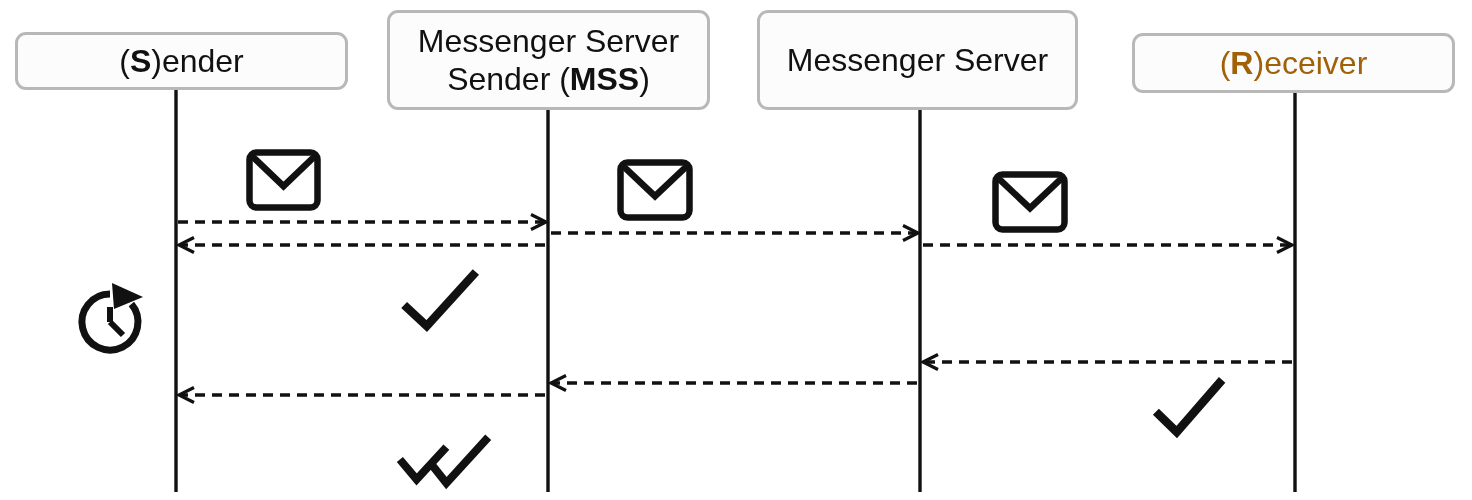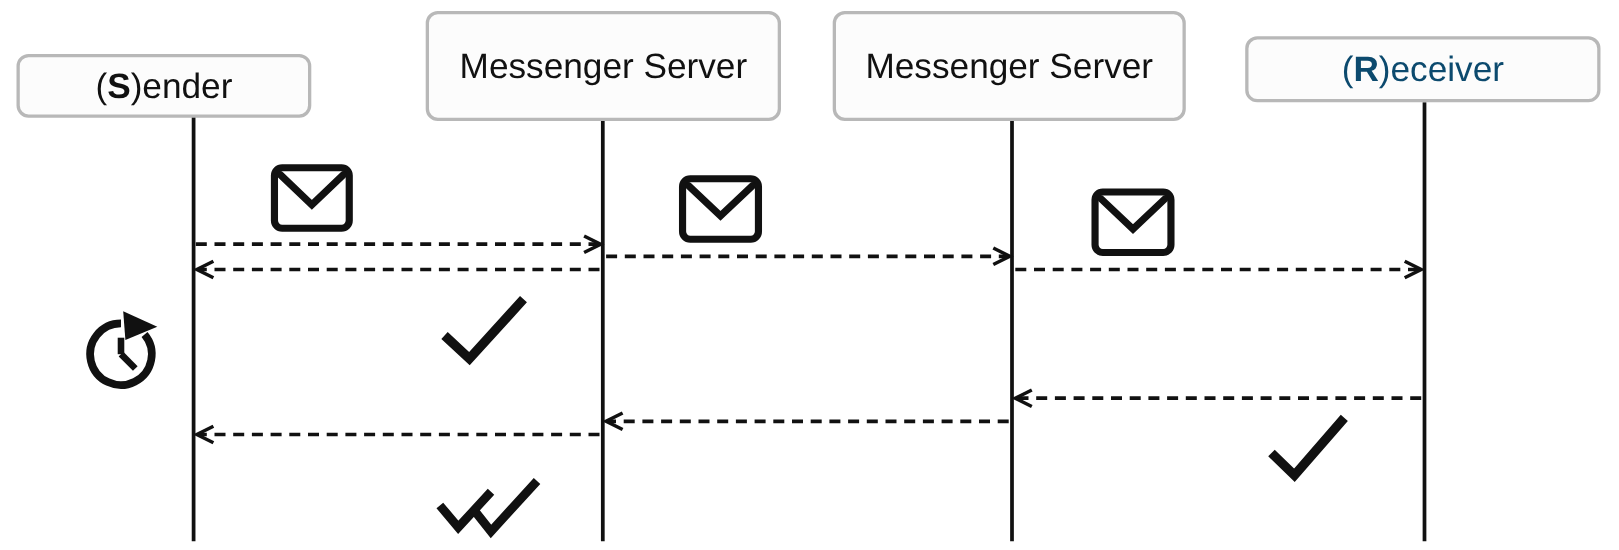--- a/index.html
+++ b/index.html
@@ -76,26 +76,27 @@
         <path d="M 31.62 31 L 48.36 52.08 L 90.21 6.2" fill="none" stroke="#111111" stroke-width="8"></path>
       </g>
       <g transform="translate(76,281)">
         <path d="M 34 13 A 28 28 0 1 0 55.4 23" fill="none" stroke="#111111" stroke-width="7"></path>
         <polygon points="36,2 67,16 38,28" fill="#111111"></polygon>
         <path d="M 34 41 L 34 26" stroke="#111111" stroke-width="6"></path>
         <path d="M 34 41 L 47 54" stroke="#111111" stroke-width="6"></path>
       </g>
     </svg>
   <div id="boxes-layer">
-      <div class="actor-box" style="left: 15px; top: 32px; width: 268px; height: 58px; border-color: rgb(184, 184, 184); background: rgb(252, 252, 252); color: rgb(17, 17, 17); margin-top: 17px;">
+      <div class="actor-box" style="left: 15px; top: 32px; width: 333px; height: 58px; border-color: rgb(184, 184, 184); background: rgb(252, 252, 252); color: rgb(17, 17, 17);">
         <span>(<b>S</b>)ender</span>
       </div>
       <div class="actor-box" style="left: 387px; top: 10px; width: 323px; height: 100px; border-color: rgb(184, 184, 184); background: rgb(252, 252, 252); color: rgb(17, 17, 17);">
         <span>Messenger Server</span>
+        <span>Sender (<b>MSS</b>)</span>
       </div>
       <div class="actor-box" style="left: 757px; top: 10px; width: 321px; height: 100px; border-color: rgb(184, 184, 184); background: rgb(252, 252, 252); color: rgb(17, 17, 17);">
         <span>Messenger Server</span>
       </div>
-      <div class="actor-box" style="left: 1132px; top: 33px; width: 323px; height: 60px; border-color: rgb(184, 184, 184); background: rgb(252, 252, 252); color: #0c4a6e;">
+      <div class="actor-box" style="left: 1132px; top: 33px; width: 323px; height: 60px; border-color: rgb(184, 184, 184); background: rgb(252, 252, 252); color: #a16207;">
         <span>(<b>R</b>)eceiver</span>
       </div>
     </div>
 </div>
 
 </body></html>

